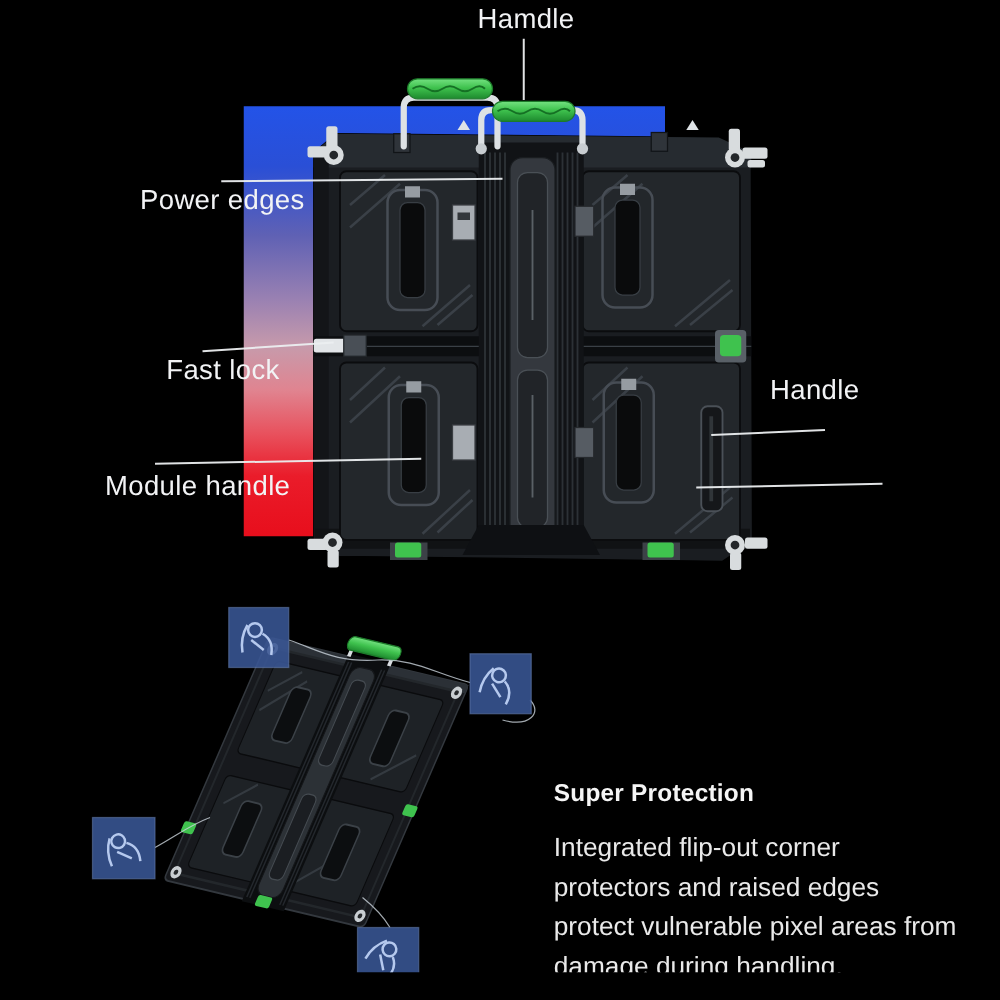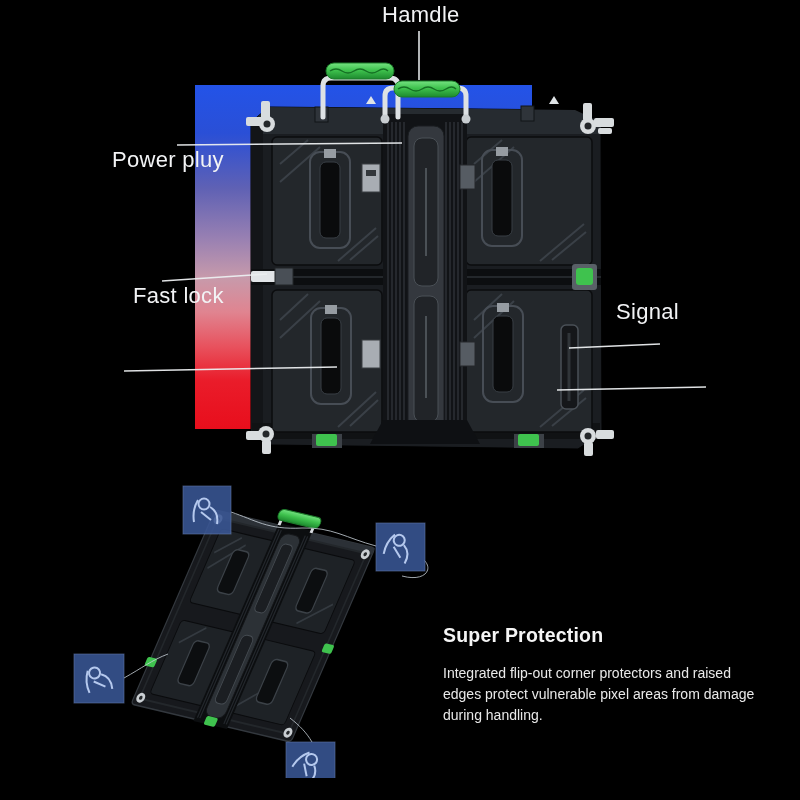--- a/index.html
+++ b/index.html
@@ -3,21 +3,21 @@
 <meta charset="utf-8">
 <style>
   html,body{margin:0;padding:0;background:#000;}
   .stage{position:relative;width:800px;height:778px;background:#000;overflow:hidden;
          font-family:"Liberation Sans",sans-serif;}
   .stage svg{position:absolute;left:0;top:0;}
   .callout{position:absolute;color:#f2f3f5;font-size:22px;line-height:1.1;
            letter-spacing:.3px;white-space:nowrap;}
   .protection{position:absolute;left:443px;top:612px;width:326px;}
   .protection-title{font-size:19.5px;font-weight:bold;color:#f5f5f5;letter-spacing:.2px;margin-top:12px;}
-  .protection-desc{margin-top:16px;font-size:14px;line-height:1.5;color:#e9e9e9;}
+  .protection-desc{margin-top:16px;font-size:21px;line-height:1.5;color:#e9e9e9;}
 </style>
 </head>
 <body>
 
 <div class="stage">
 
 <svg width="800" height="800" viewBox="0 0 800 800">
   <defs>
     <linearGradient id="bgGrad" x1="0" y1="0" x2="0" y2="1">
       <stop offset="0" stop-color="#2353e8"></stop>
@@ -261,22 +261,23 @@
         <circle cx="-3" cy="-6" r="5.5"></circle>
             <path d="M-13,12 Q-15,0 -9,-10"></path>
             <path d="M3,-3 Q12,2 10,14"></path>
             <path d="M-6,2 L4,10"></path>
       </g>
     </g>
   </g>
 </svg>
 
   <div class="callout" style="left:382px;top:3px">Hamdle</div>
-  <div class="callout" style="left:112px;top:148px">Power pluy</div>
+  <div class="callout" style="left:112px;top:148px">Power edges</div>
   <div class="callout" style="left:133px;top:284px">Fast lock</div>
-  <div class="callout" style="left:616px;top:300px">Signal</div>
+  <div class="callout" style="left:84px;top:377px">Module handle</div>
+  <div class="callout" style="left:616px;top:300px">Handle</div>
 
   <div class="protection">
     <div class="protection-title">Super Protection</div>
     <div class="protection-desc">Integrated flip-out corner protectors and raised edges protect vulnerable pixel areas from damage during handling.</div>
   </div>
 
 </div>
 
 </body></html>

